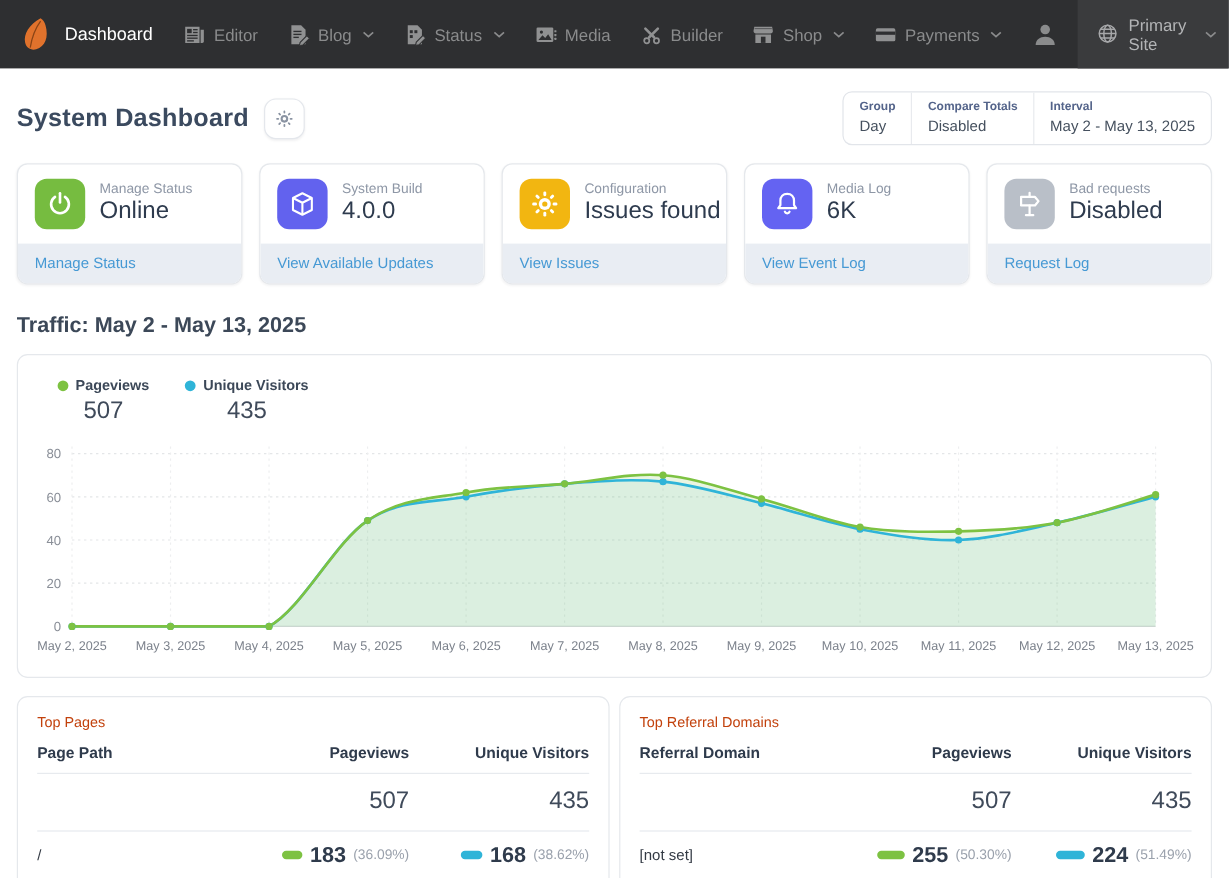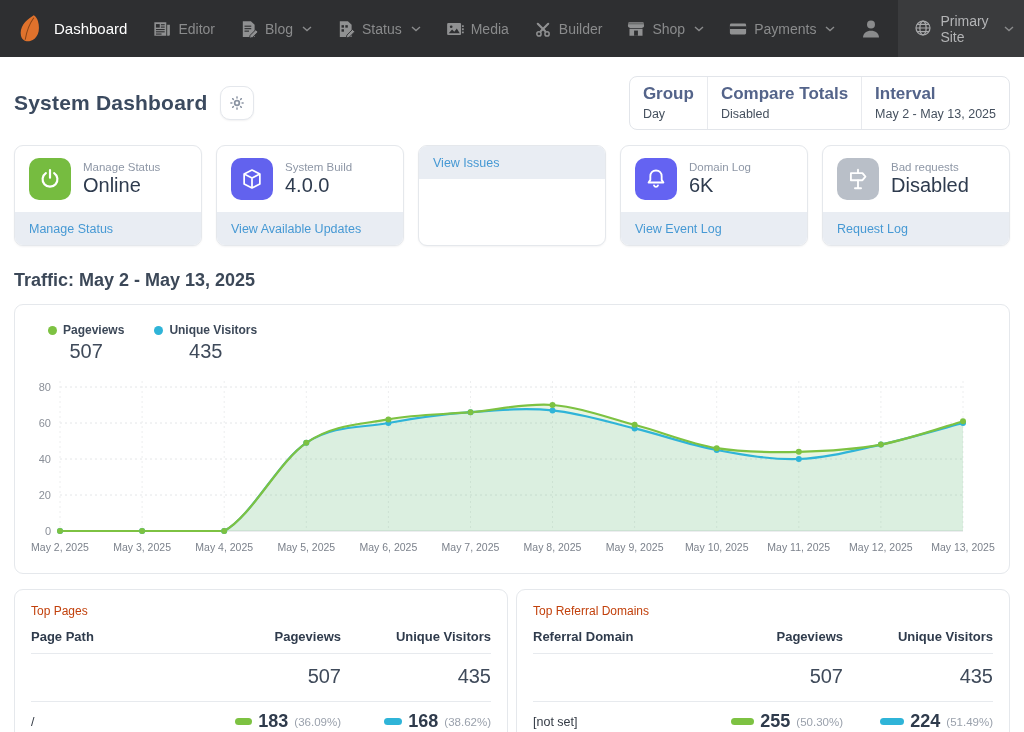--- a/index.html
+++ b/index.html
@@ -26,21 +26,21 @@
   
   .header { display:flex; align-items:center; justify-content:space-between; padding:19px 14px 15px; }
   .title-wrap { display:flex; align-items:center; gap:13px; }
   .page-title { font-size:21px; font-weight:700; color:#3B4A5F; letter-spacing:.2px; }
   .gear-btn { width:34px; height:34px; background:#fff; border:1px solid #E4E7EC; border-radius:10px;
     box-shadow:0 1px 2px rgba(16,24,40,.06); display:flex; align-items:center; justify-content:center; cursor:pointer; color:#8A93A2; }
   .gear-btn svg { width:16px; height:16px; }
   .settings-box { display:flex; background:#fff; border:1px solid #E2E5EA; border-radius:8px; overflow:hidden; }
   .settings-cell { padding:7px 13px 8px; border-left:1px solid #E8EAEE; cursor:pointer; }
   .settings-cell:first-child { border-left:none; }
-  .settings-label { font-size:17px; font-weight:700; color:#54648A; margin-bottom:3px; }
+  .settings-label { font-size:10px; font-weight:700; color:#54648A; margin-bottom:3px; }
   .settings-value { font-size:12.5px; color:#45505E; white-space:nowrap; }
 
   
   .cards { display:grid; grid-template-columns:repeat(5,1fr); gap:14px; padding:0 14px; }
   .card { background:#fff; border:1px solid #E5E8EC; border-radius:9px; overflow:hidden; box-shadow:0 1px 2px rgba(16,24,40,.05); }
   .card-body { display:flex; align-items:center; gap:12px; padding:12px 14px; }
   .card-icon { width:42px; height:42px; border-radius:10px; flex:none; display:flex; align-items:center; justify-content:center; }
   .card-icon svg { width:24px; height:24px; }
   .card-label { font-size:11.5px; color:#8E97A6; margin-bottom:1px; white-space:nowrap; }
   .card-value { font-size:20px; color:#2E3B4E; white-space:nowrap; }
@@ -290,32 +290,54 @@
           </svg>
         </span>
         <div>
           <div class="card-label">System Build</div>
           <div class="card-value">4.0.0</div>
         </div>
       </div>
       <div class="card-footer"><a class="card-link">View Available Updates</a></div>
     </div>
     <div class="card">
+      <div class="card-body">
+        <span class="card-icon" style="background:#F2B611">
+          <svg viewBox="0 0 22 22" fill="#fff">
+            <circle cx="11" cy="11" r="4.6"></circle>
+            <g>
+              <rect x="9.9" y="1.4" width="2.2" height="3.6" rx="1"></rect>
+              <rect x="9.9" y="1.4" width="2.2" height="3.6" rx="1" transform="rotate(45 11 11)"></rect>
+              <rect x="9.9" y="1.4" width="2.2" height="3.6" rx="1" transform="rotate(90 11 11)"></rect>
+              <rect x="9.9" y="1.4" width="2.2" height="3.6" rx="1" transform="rotate(135 11 11)"></rect>
+              <rect x="9.9" y="1.4" width="2.2" height="3.6" rx="1" transform="rotate(180 11 11)"></rect>
+              <rect x="9.9" y="1.4" width="2.2" height="3.6" rx="1" transform="rotate(225 11 11)"></rect>
+              <rect x="9.9" y="1.4" width="2.2" height="3.6" rx="1" transform="rotate(270 11 11)"></rect>
+              <rect x="9.9" y="1.4" width="2.2" height="3.6" rx="1" transform="rotate(315 11 11)"></rect>
+            </g>
+            <circle cx="11" cy="11" r="2" fill="#F2B611"></circle>
+          </svg>
+        </span>
+        <div>
+          <div class="card-label">Configuration</div>
+          <div class="card-value">Issues found</div>
+        </div>
+      </div>
       <div class="card-footer"><a class="card-link">View Issues</a></div>
     </div>
     <div class="card">
       <div class="card-body">
         <span class="card-icon" style="background:#6463F2">
           <svg viewBox="0 0 22 22" fill="none" stroke="#fff" stroke-width="1.7" stroke-linecap="round" stroke-linejoin="round">
             <path d="M11 3.2c3.2 0 5.2 2.3 5.2 5.2v3.4l1.6 2.4H4.2l1.6-2.4V8.4c0-2.9 2-5.2 5.2-5.2z"></path>
             <path d="M9.2 16.9a1.9 1.9 0 0 0 3.6 0"></path>
           </svg>
         </span>
         <div>
-          <div class="card-label">Domain Log</div>
+          <div class="card-label">Media Log</div>
           <div class="card-value">6K</div>
         </div>
       </div>
       <div class="card-footer"><a class="card-link">View Event Log</a></div>
     </div>
     <div class="card">
       <div class="card-body">
         <span class="card-icon" style="background:#B9BFC8">
           <svg viewBox="0 0 22 22" fill="none" stroke="#fff" stroke-width="1.7" stroke-linecap="round" stroke-linejoin="round">
             <path d="M11 2.5v3M11 12.2v7M8.2 19.5h5.6"></path>

